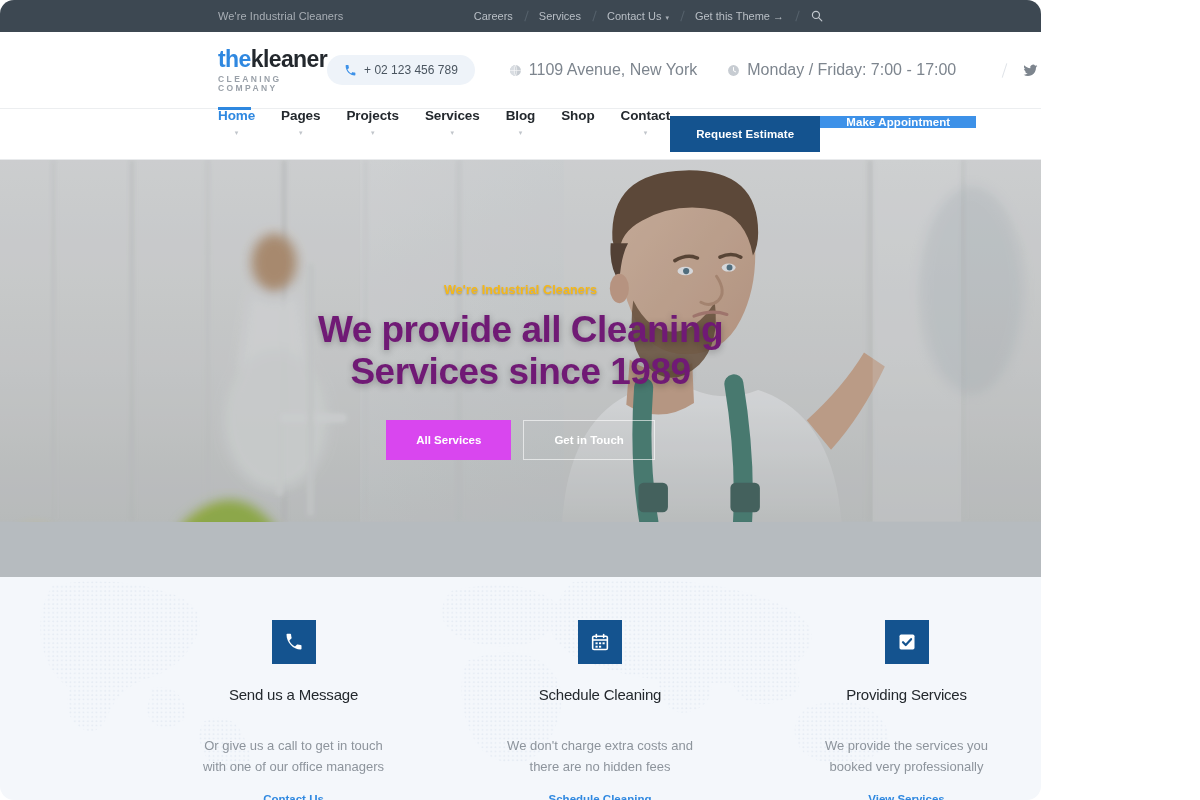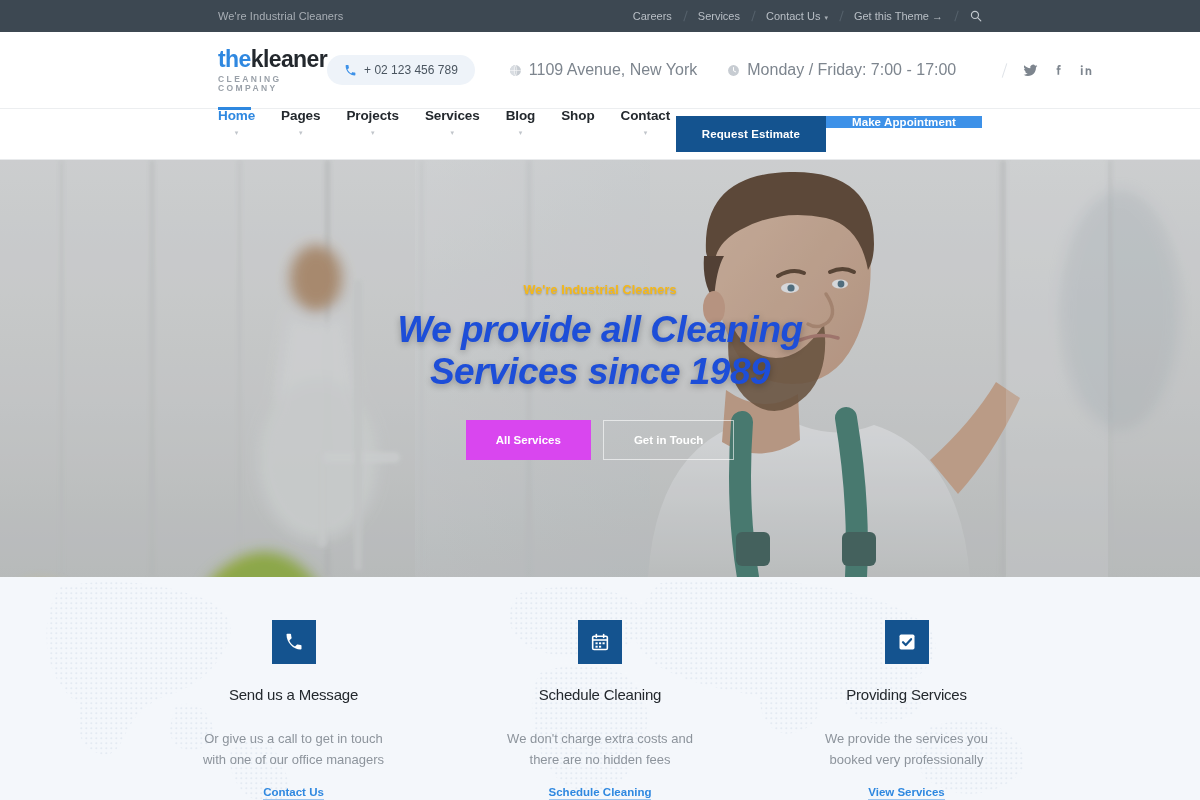--- a/index.html
+++ b/index.html
@@ -3,21 +3,21 @@
 <meta charset="utf-8">
 <style>
   * { margin:0; padding:0; box-sizing:border-box; }
   html,body { width:1200px; height:800px; }
   body {
     font-family:"Liberation Sans", sans-serif;
     background:#fff;
     overflow:hidden;
     -webkit-font-smoothing:antialiased;
   }
-  .page { width:1200px; height:800px; position:relative; overflow:hidden; }
+  .page { width:1041px; height:800px; position:relative; overflow:hidden;border-radius:14px; }
 
   
   .topbar {
     height:32px; background:#3d4852; display:flex; align-items:center;
     position:relative;
   }
   .topbar-inner {
     width:1200px; padding:0 218px; display:flex; align-items:center;
     justify-content:space-between;
   }
@@ -120,24 +120,23 @@
   }
   .hero-content {
     position:absolute; inset:0; display:flex; flex-direction:column;
     align-items:center; justify-content:center; z-index:5; padding-top:6px;
   }
   .hero-kicker {
     font-size:12.5px; font-weight:700; color:#f5b818; letter-spacing:.15px;
     margin-bottom:12px; text-shadow:0 1px 2px rgba(0,0,0,.25);
   }
   .hero-title {
-    font-size:37px; line-height:1.12; font-weight:700; color:#1d4ed8;
+    font-size:37px; line-height:1.12; font-weight:700; color:#701a75;
     text-align:center; letter-spacing:-.5px; max-width:560px;
     text-shadow:0 2px 7px rgba(0,0,0,.28);
-    font-style:italic;
   }
   .hero-btns { display:flex; gap:12px; margin-top:28px; }
   .btn-allservices {
     background:#d946ef; color:#fff; padding:13px 30px; font-size:11.5px;
     font-weight:700; border:none; cursor:pointer; font-family:inherit;
   }
   .btn-getintouch {
     background:transparent; color:#fff; padding:13px 30px; font-size:11.5px;
     font-weight:700; border:1px solid rgba(255,255,255,.6); cursor:pointer;
     font-family:inherit;
@@ -153,21 +152,21 @@
   .features-inner {
     position:relative; z-index:3; width:1200px; padding:0 196px;
     display:flex; justify-content:space-between; padding-top:43px;
   }
   .feature { width:195px; text-align:center; }
   .feature-icon {
     width:44px; height:44px; background:#14538f; margin:0 auto 22px;
     display:flex; align-items:center; justify-content:center;
   }
   .feature-title {
-    font-size:15px; font-weight:400; color:#23282d; margin-bottom:25px;
+    font-size:15px; font-weight:400; color:#23282d; margin-bottom:32px;
     letter-spacing:-.2px;
   }
   .feature-desc {
     font-size:13px; line-height:1.62; color:#8d949c; margin-bottom:12px;
   }
   .feature-link {
     font-size:11.5px; font-weight:700; color:#2f88e0; text-decoration:none;
     border-bottom:1px solid rgba(47,136,224,.45); padding-bottom:1px;
     cursor:pointer;
   }

